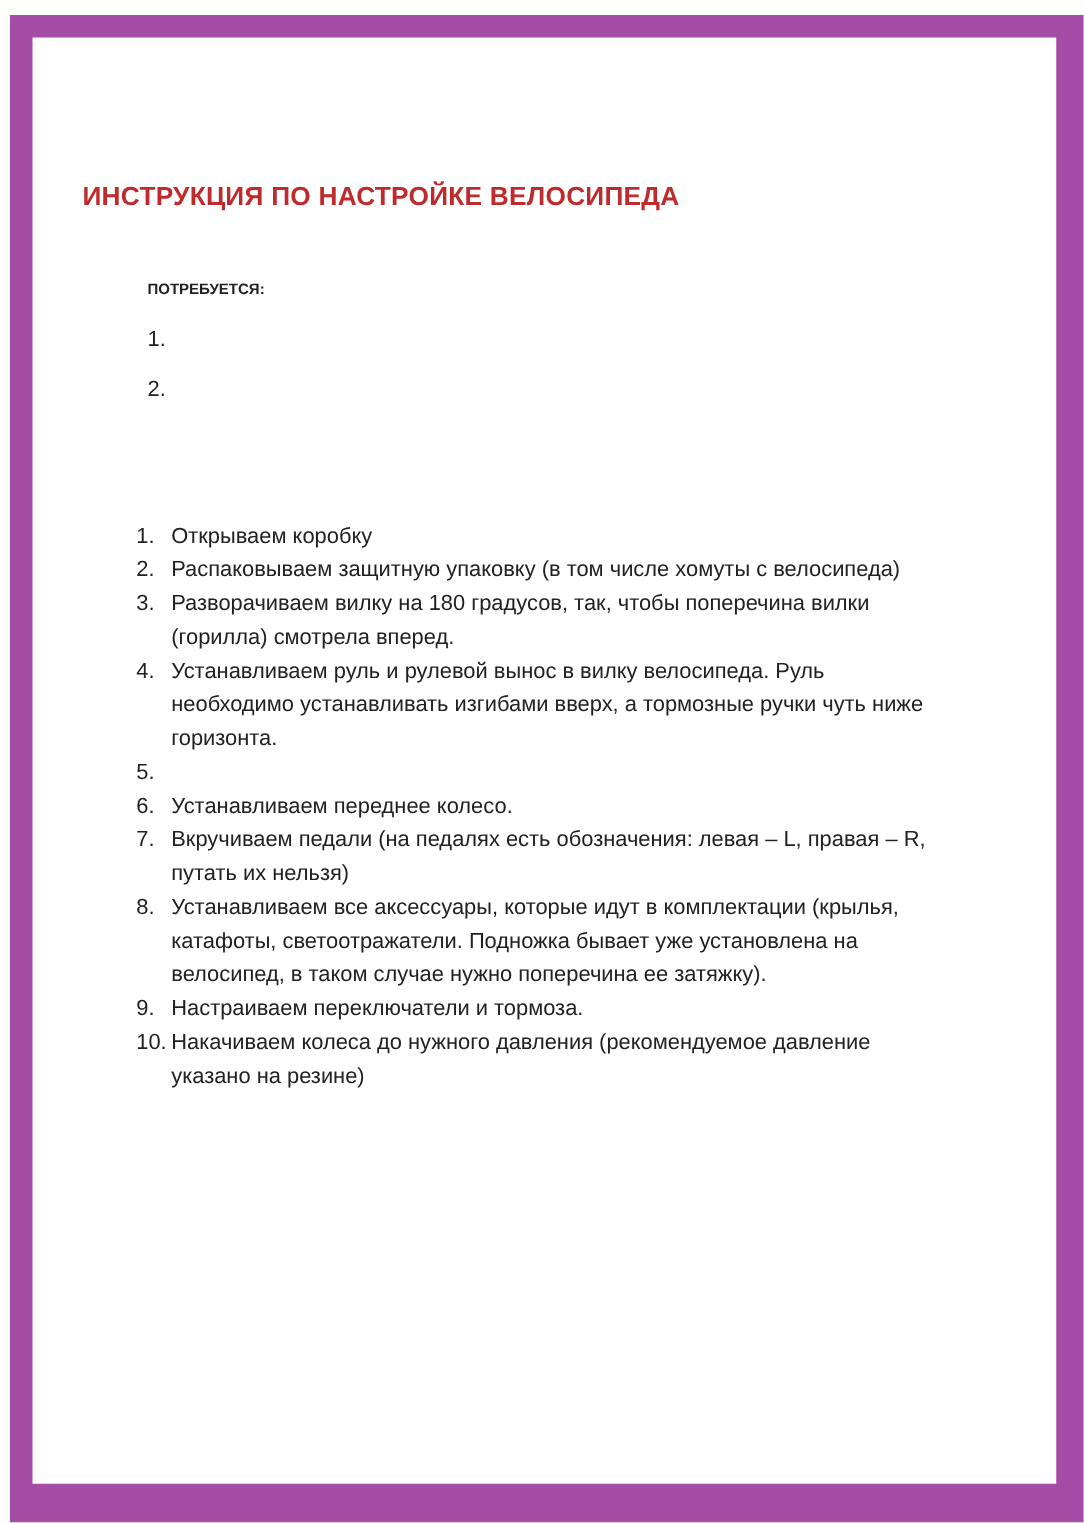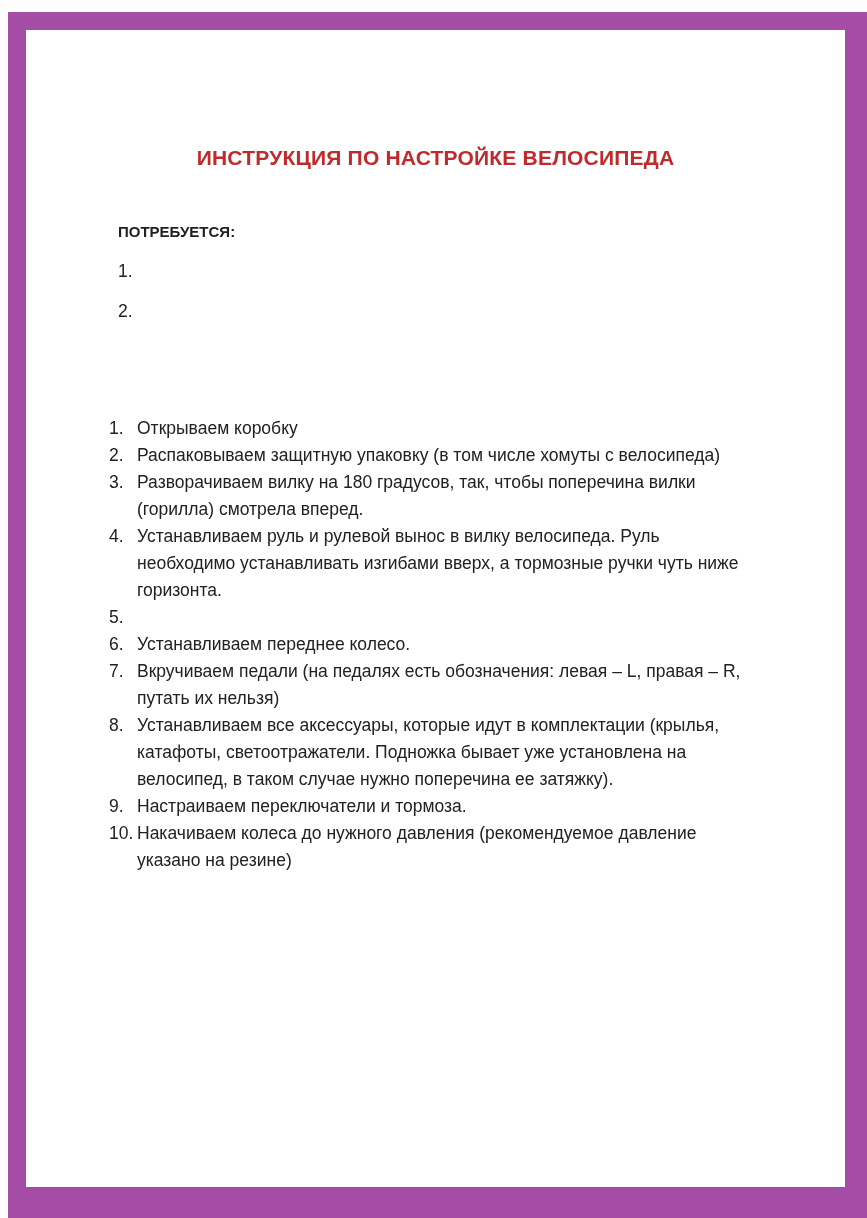--- a/index.html
+++ b/index.html
@@ -29,34 +29,34 @@
     border-bottom-width:31px;
     background:var(--page);
   }
   .content{
     position:relative;
     width:100%;
     height:100%;
     padding-top:115px;
   }
   .doc-title{
-    text-align:center;
     font-weight:bold;
     font-size:21px;
     line-height:26px;
     color:var(--title);
     letter-spacing:.2px;
+    padding-left:40px;
   }
   .req-section{
     padding-left:92px;
     margin-top:47px;
   }
   .req-heading{
     font-weight:bold;
-    font-size:15px;
+    font-size:12px;
     line-height:27px;
     margin-bottom:6px;
   }
   .list{font-size:17.5px;line-height:27px;}
   .list .row{display:flex;align-items:flex-start;}
   .list .num{flex:0 0 auto;}
   .list .txt{white-space:pre-line;}
   .req-list .row{margin-top:13px;}
   .req-list .num{width:37px;}
   .steps-list{

